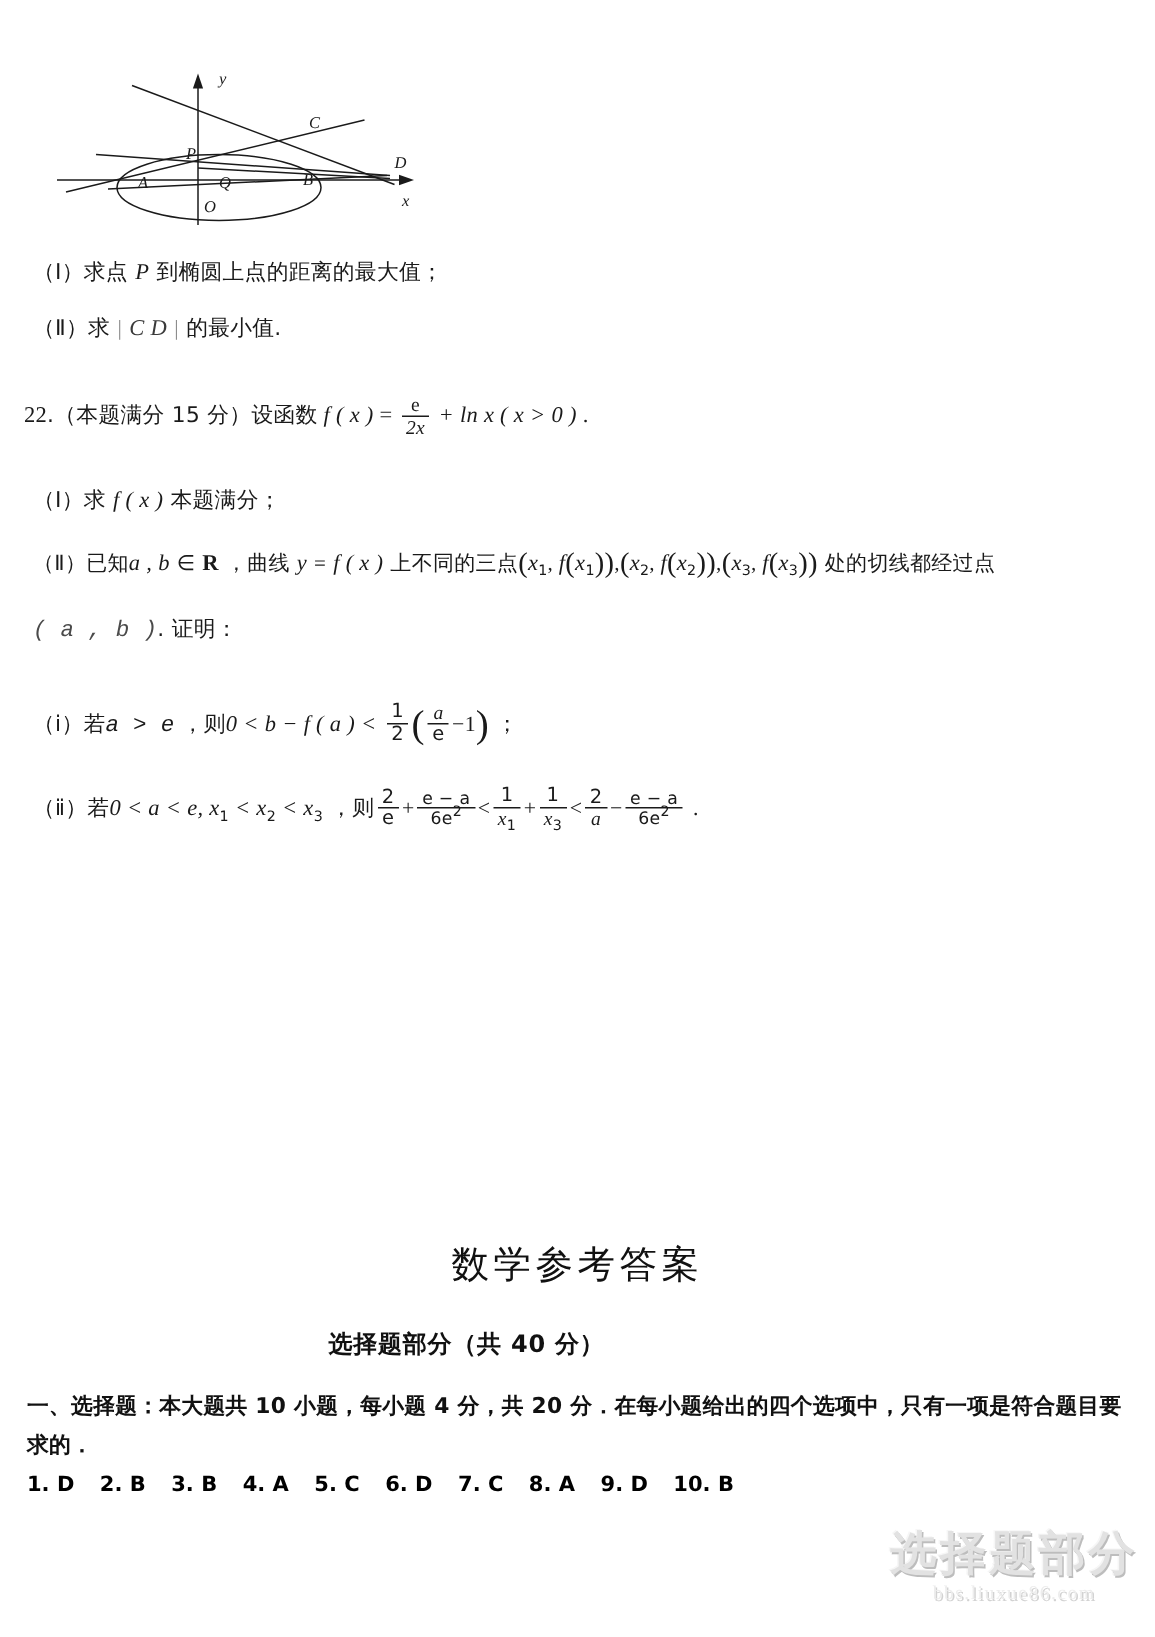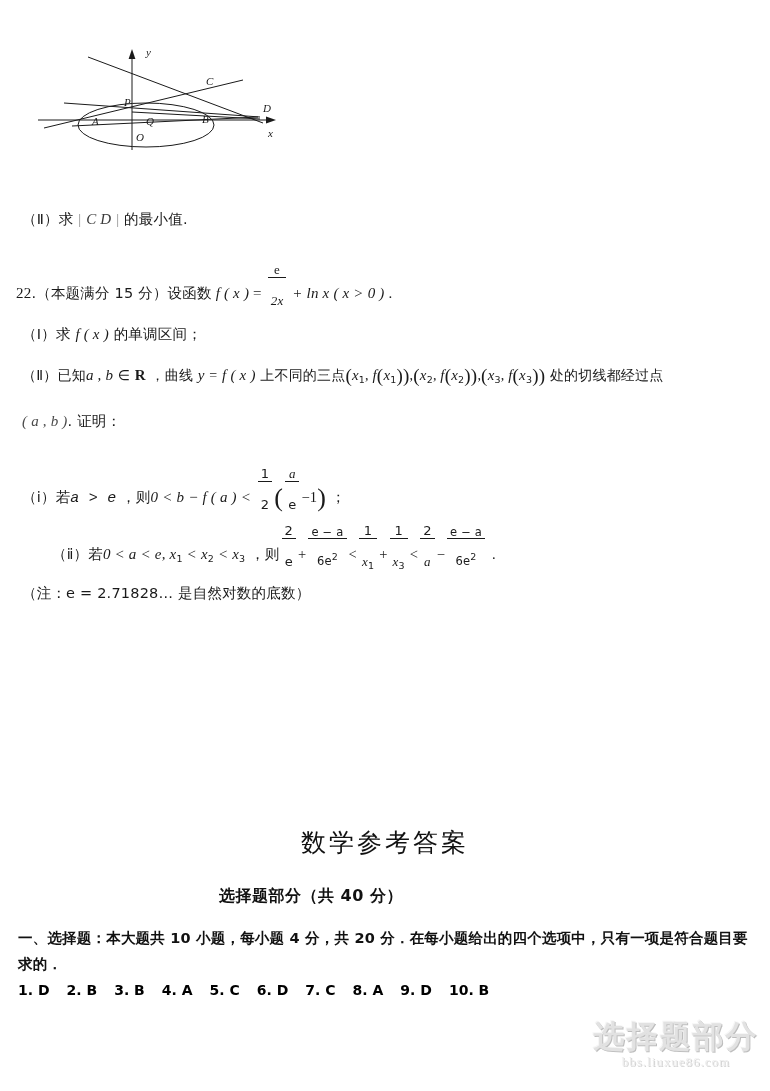--- a/index.html
+++ b/index.html
@@ -46,21 +46,21 @@
   .frac {
     display: inline-block;
     vertical-align: middle;
     text-align: center;
     line-height: 1.05;
     margin: 0 2px;
     position: relative;
     top: -1px;
   }
   .frac > .num { display: block; padding: 0 3px; font-size: 13px; }
-  .frac > .den { display: block; border-top: 1px solid #1a1a1a; padding: 16px 3px; font-size: 13px; }
+  .frac > .den { display: block; border-top: 1px solid #1a1a1a; padding: 0 3px; font-size: 13px; }
   .frac.sm > .num, .frac.sm > .den { font-size: 11.5px; }
 
   .paren-big {
     display: inline-block;
     font-size: 26px;
     vertical-align: middle;
     font-family: "Liberation Serif", serif;
     position: relative;
     top: -1px;
   }
@@ -194,20 +194,25 @@
         <text x="178" y="63">C</text>
         <text x="235" y="90">D</text>
         <text x="64" y="103">A</text>
         <text x="118" y="103">Q</text>
         <text x="174" y="101">B</text>
         <text x="108" y="119">O</text>
       </g>
     </svg>
   </div>
 
+  <div class="line cn" style="left:22px; top:173px;">
+    <span>（Ⅰ）求点</span>
+    <span class="mi" style="font-family:'Liberation Serif',serif;font-size:15px;">P</span>
+    <span>到椭圆上点的距离的最大值；</span>
+  </div>
 
   <div class="line cn" style="left:22px; top:210px;">
     <span>（Ⅱ）求</span>
     <span style="color:#8a8a8a;font-family:'Liberation Serif',serif;">|</span>
     <span class="mi" style="font-family:'Liberation Serif',serif;font-size:15px;color:#3a3a3a;">C D</span>
     <span style="color:#8a8a8a;font-family:'Liberation Serif',serif;">|</span>
     <span>的最小值.</span>
   </div>
 
   <div class="line" style="left:16px; top:264px;">
@@ -218,53 +223,53 @@
       <span class="num">e</span>
       <span class="den mi">2x</span>
     </span>
     <span class="mi">+ ln x ( x &gt; 0 )</span>
     <span>.</span>
   </div>
 
   <div class="line cn" style="left:22px; top:325px;">
     <span>（Ⅰ）求</span>
     <span class="mi" style="font-family:'Liberation Serif',serif;font-size:15px;">f ( x )</span>
-    <span>的单调区间；</span>
+    <span>本题满分；</span>
   </div>
 
   <div class="line cn" style="left:22px; top:365px; font-size:14px;">
     <span>（Ⅱ）已知</span><span class="mi" style="font-family:'Liberation Serif',serif;font-size:15px;">a , b</span>
     <span style="font-family:'Liberation Serif',serif;">∈</span>
     <span style="font-family:'Liberation Serif',serif;font-weight:bold;font-size:15px;">R</span>
     <span>，曲线</span>
     <span class="mi" style="font-family:'Liberation Serif',serif;font-size:15px;">y</span>
     <span style="font-family:'Liberation Serif',serif;">=</span>
     <span class="mi" style="font-family:'Liberation Serif',serif;font-size:15px;">f ( x )</span>
     <span>上不同的三点</span><span class="paren-med">(</span><span class="mi" style="font-family:'Liberation Serif',serif;font-size:15px;">x</span><sub>1</sub><span style="font-family:'Liberation Serif',serif;">,&nbsp;</span><span class="mi" style="font-family:'Liberation Serif',serif;font-size:15px;">f</span><span class="paren-med">(</span><span class="mi" style="font-family:'Liberation Serif',serif;font-size:15px;">x</span><sub>1</sub><span class="paren-med">)</span><span class="paren-med">)</span><span style="font-family:'Liberation Serif',serif;">,</span><span class="paren-med">(</span><span class="mi" style="font-family:'Liberation Serif',serif;font-size:15px;">x</span><sub>2</sub><span style="font-family:'Liberation Serif',serif;">,&nbsp;</span><span class="mi" style="font-family:'Liberation Serif',serif;font-size:15px;">f</span><span class="paren-med">(</span><span class="mi" style="font-family:'Liberation Serif',serif;font-size:15px;">x</span><sub>2</sub><span class="paren-med">)</span><span class="paren-med">)</span><span style="font-family:'Liberation Serif',serif;">,</span><span class="paren-med">(</span><span class="mi" style="font-family:'Liberation Serif',serif;font-size:15px;">x</span><sub>3</sub><span style="font-family:'Liberation Serif',serif;">,&nbsp;</span><span class="mi" style="font-family:'Liberation Serif',serif;font-size:15px;">f</span><span class="paren-med">(</span><span class="mi" style="font-family:'Liberation Serif',serif;font-size:15px;">x</span><sub>3</sub><span class="paren-med">)</span><span class="paren-med">)</span>
     <span>处的切线都经过点</span>
   </div>
 
   <div class="line cn" style="left:22px; top:412px;">
-    <span class="mi" style="font-family:Liberation Serif, serif;font-size:15px;color:#4a4a4a;">( a , b )</span><span>. 证明：</span>
+    <span class="mi" style="font-family:Liberation Mono, monospace;font-size:15px;color:#4a4a4a;">( a , b )</span><span>. 证明：</span>
   </div>
 
   <div class="line cn" style="left:22px; top:468px;">
     <span>（ⅰ）若</span><span class="mi" style="font-family:Liberation Mono, monospace;font-size:15px;">a &gt; e</span>
     <span>，则</span><span class="mi" style="font-family:'Liberation Serif',serif;font-size:15px;">0 &lt; b − f ( a ) &lt;</span>
     <span class="frac">
       <span class="num">1</span>
       <span class="den">2</span>
     </span><span class="paren-big">(</span><span class="frac">
       <span class="num mi">a</span>
       <span class="den">e</span>
     </span><span style="font-family:'Liberation Serif',serif;">−1</span><span class="paren-big">)</span>
     <span>；</span>
   </div>
 
-  <div class="line cn" style="left:22px; top:525px;margin-left:30px;">
+  <div class="line cn" style="left:22px; top:525px;">
     <span>（ⅱ）若</span><span class="mi" style="font-family:'Liberation Serif',serif;font-size:15px;">0 &lt; a &lt; e, x</span><sub>1</sub><span class="mi" style="font-family:'Liberation Serif',serif;font-size:15px;"> &lt; x</span><sub>2</sub><span class="mi" style="font-family:'Liberation Serif',serif;font-size:15px;"> &lt; x</span><sub>3</sub>
     <span>，则</span><span class="frac">
       <span class="num">2</span>
       <span class="den">e</span>
     </span><span style="font-family:'Liberation Serif',serif;">+</span><span class="frac sm">
       <span class="num">e − a</span>
       <span class="den"><span>6e</span><sup>2</sup></span>
     </span><span style="font-family:'Liberation Serif',serif;">&lt;</span><span class="frac">
       <span class="num">1</span>
       <span class="den"><span class="mi">x</span><sub>1</sub></span>
@@ -274,21 +279,20 @@
     </span><span style="font-family:'Liberation Serif',serif;">&lt;</span><span class="frac">
       <span class="num">2</span>
       <span class="den mi">a</span>
     </span><span style="font-family:'Liberation Serif',serif;">−</span><span class="frac sm">
       <span class="num">e − a</span>
       <span class="den"><span>6e</span><sup>2</sup></span>
     </span>
     <span style="font-family:'Liberation Serif',serif;">.</span>
   </div>
 
-  <div class="line cn" style="left:22px; top:585px;">（注：e = 2.71828… 是自然对数的底数）</div>
 
 
   <div class="doc-title">数学参考答案</div>
 
   <div class="section-title">选择题部分（共 40 分）</div>
 
   <div class="instr">一、选择题：本大题共 10 小题，每小题 4 分，共 20 分．在每小题给出的四个选项中，只有一项是符合题目要求的．</div>
 
   <div class="answers">
     <span class="ans"><span>1.</span> <span>D</span></span><span class="ans"><span>2.</span> <span>B</span></span><span class="ans"><span>3.</span> <span>B</span></span><span class="ans"><span>4.</span> <span>A</span></span><span class="ans"><span>5.</span> <span>C</span></span><span class="ans"><span>6.</span> <span>D</span></span><span class="ans"><span>7.</span> <span>C</span></span><span class="ans"><span>8.</span> <span>A</span></span><span class="ans"><span>9.</span> <span>D</span></span><span class="ans"><span>10.</span> <span>B</span></span>

